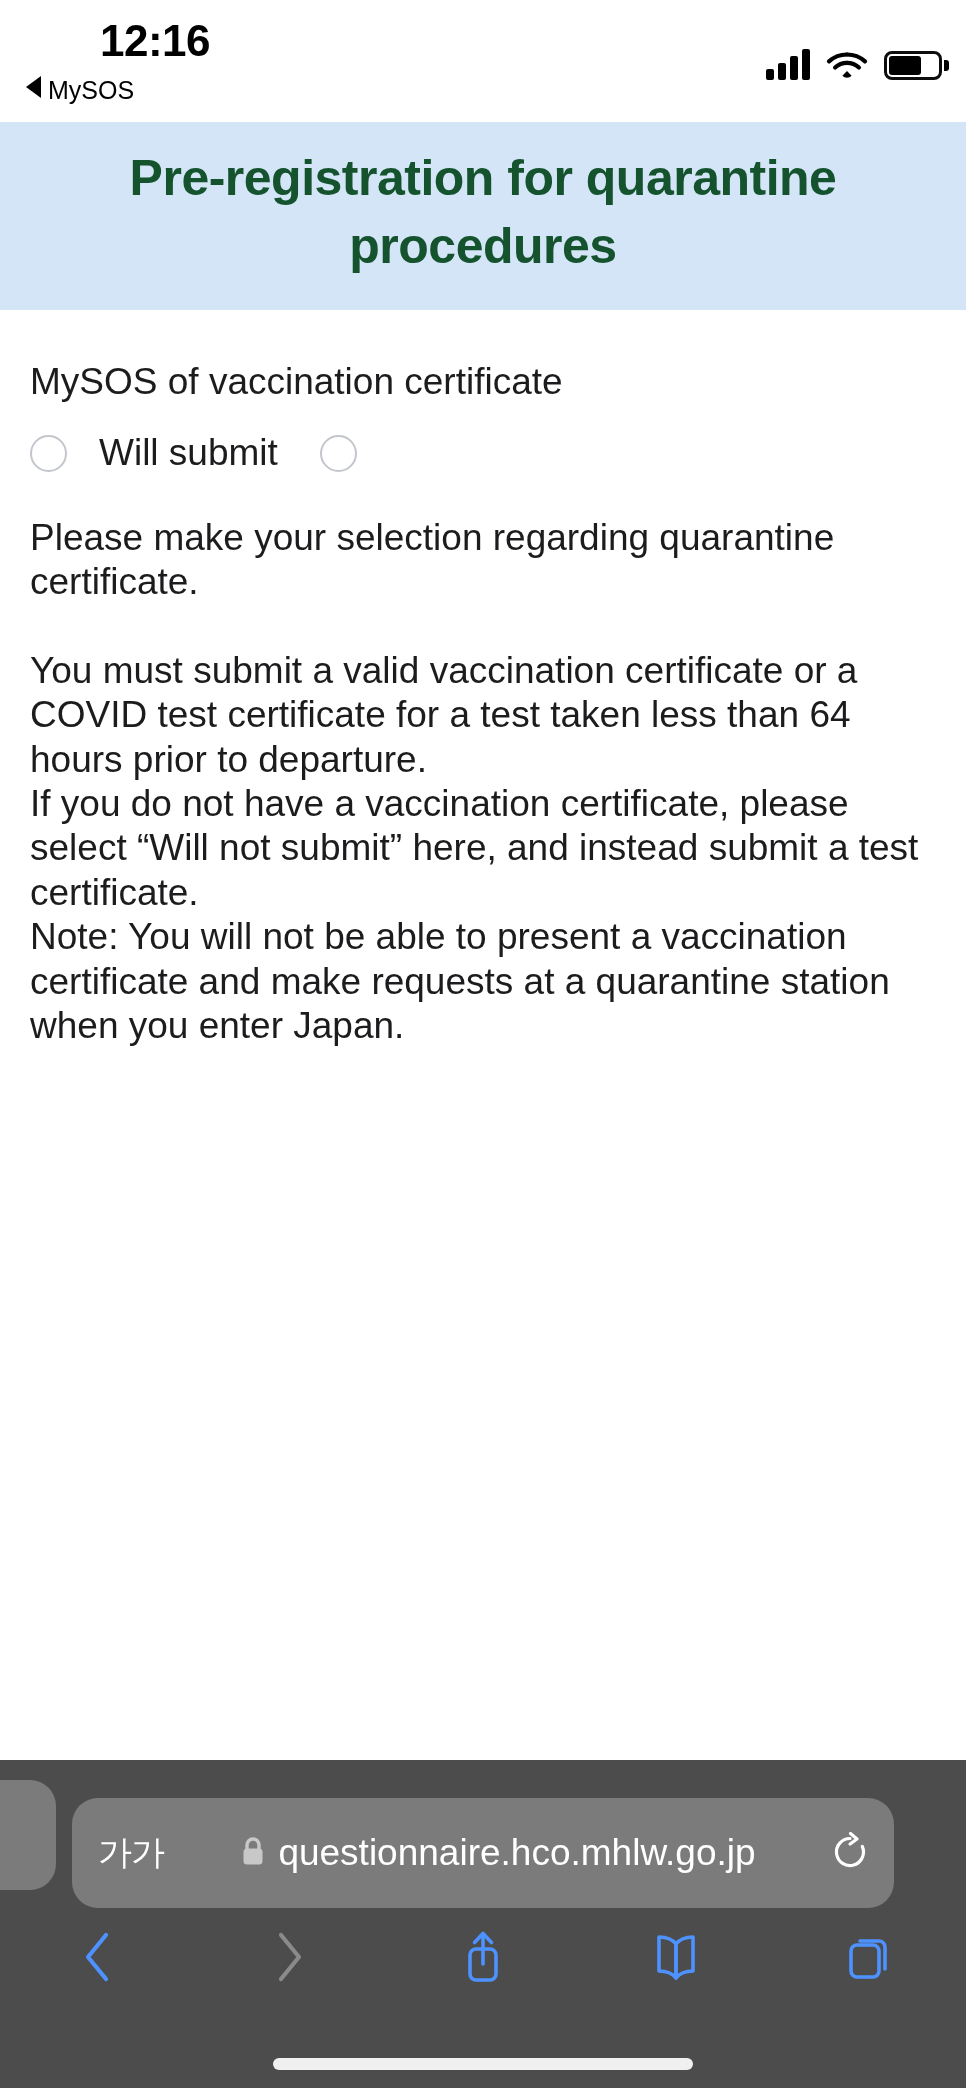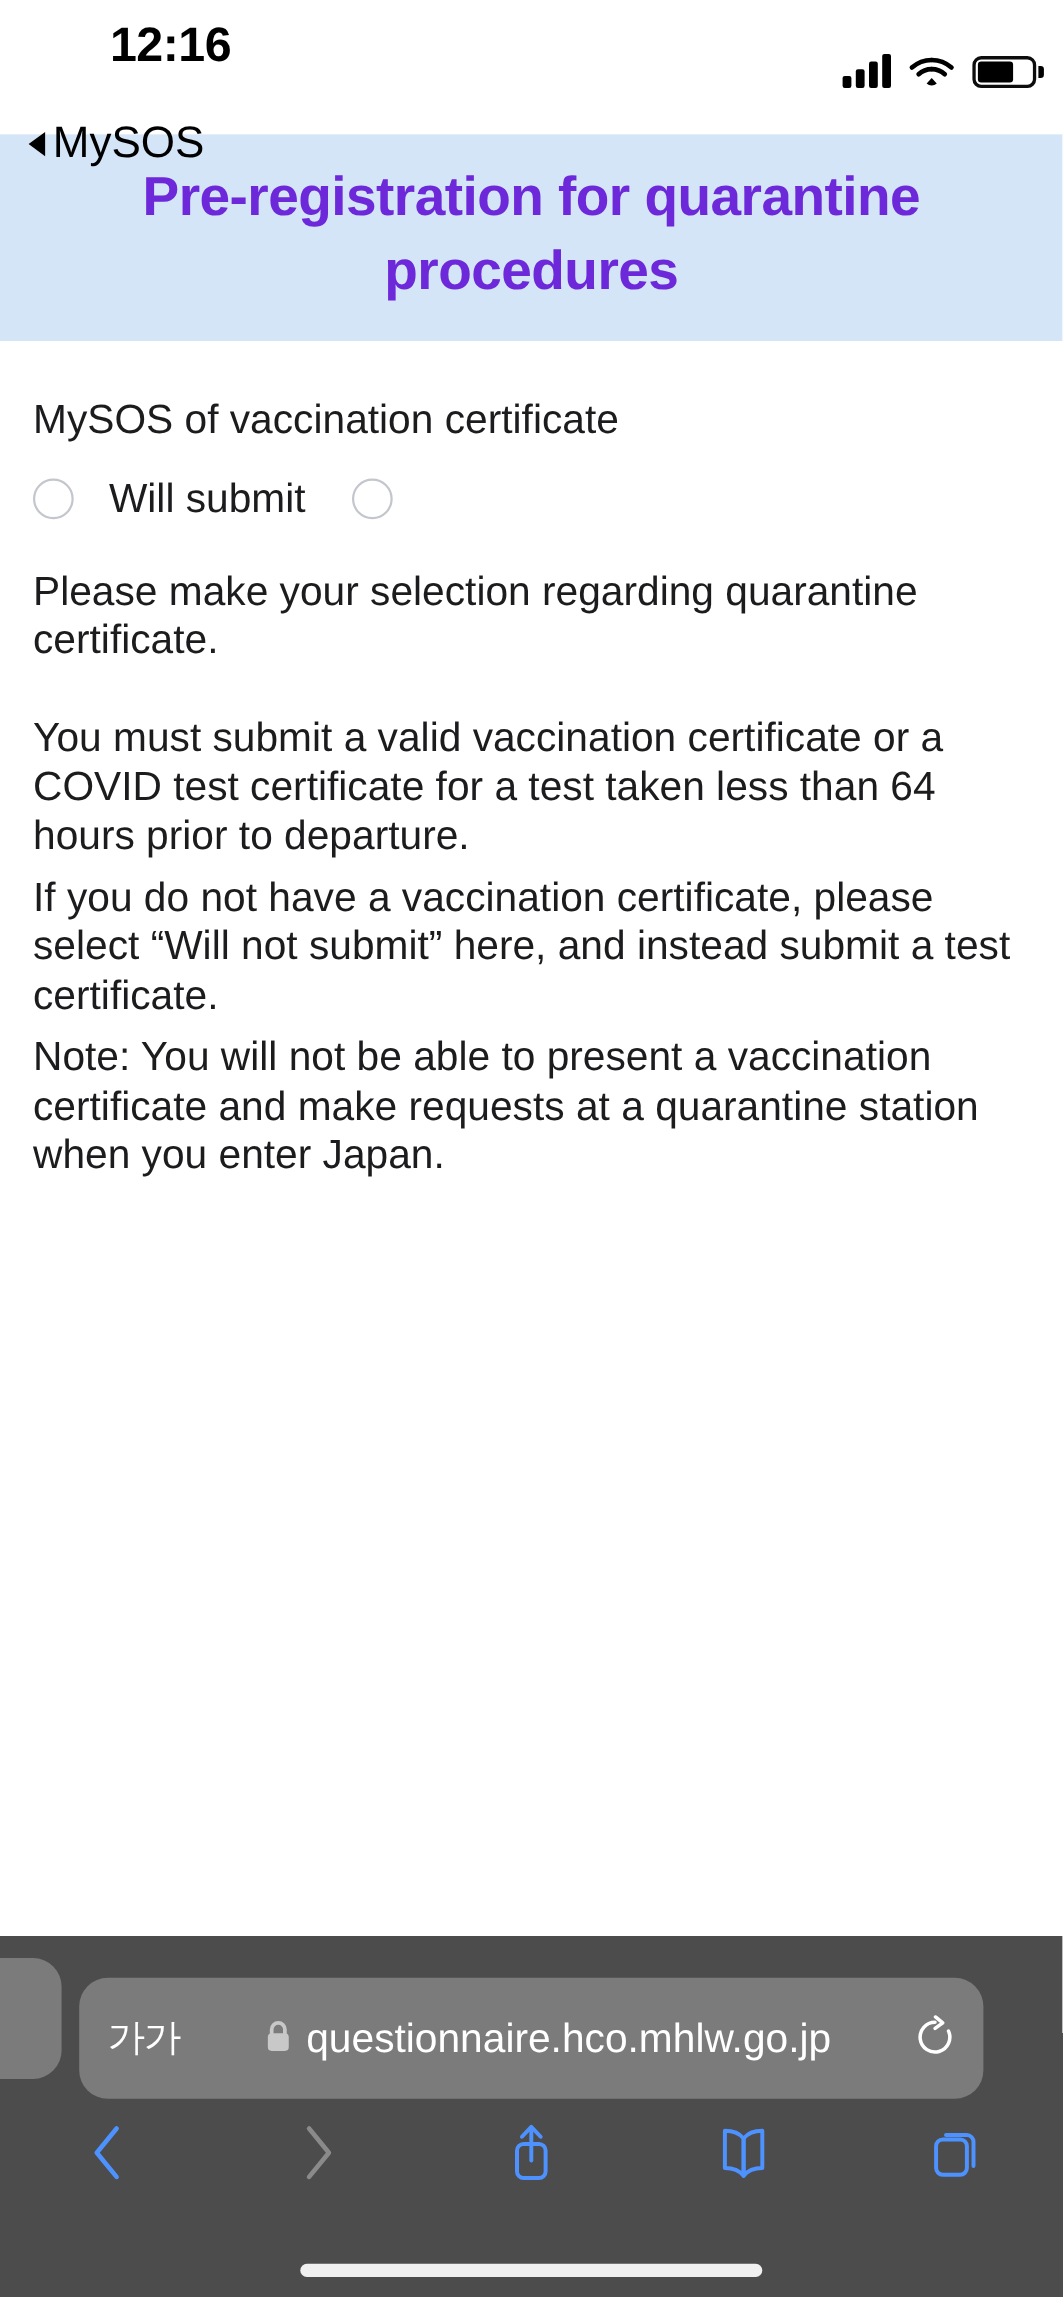--- a/index.html
+++ b/index.html
@@ -27,22 +27,22 @@
     position:absolute;
     left:100px; top:16px;
     font-size:44px;
     font-weight:700;
     color:#000;
     letter-spacing:-0.5px;
   }
   .sb-back {
     position:absolute;
     left:26px; top:76px;
-    display:flex; align-items:center; gap:7px;
-    font-size:40px; color:#000;margin-top:32px;
+    display:flex; gap:7px;
+    font-size:25px; color:#000;
   }
   .sb-back-tri {
     width:0;height:0;
     border-top:11px solid transparent;
     border-bottom:11px solid transparent;
     border-right:15px solid #000;
   }
   .sb-right {
     position:absolute;
     right:24px; top:40px;
@@ -74,21 +74,21 @@
   .page-header {
     flex:0 0 auto;
     background:#d4e5f7;
     padding:22px 44px 30px;
     text-align:center;
   }
   .page-header h1 {
     font-size:50px;
     line-height:1.36;
     font-weight:700;
-    color:#6d28d9;
+    color:#14532d;
     letter-spacing:-0.5px;
   }
 
   
   .content {
     flex:1 1 auto;
     background:#ffffff;
     padding:48px 30px 0 30px;
     overflow:hidden;
   }
@@ -111,21 +111,21 @@
     background:#fff;
     flex:0 0 37px;
   }
   .radio-label { font-size:37px; color:#1c1c1e; }
 
   .para {
     font-size:37px;
     line-height:1.2;
     color:#1c1c1e;
   }
-  .para + .para { margin-top:12px; }
+  .para + .para { margin-top:0; }
   .gap { height:44px; }
 
   
   .browser-bar {
     flex:0 0 328px;
     background:#4c4c4c;
     position:relative;
   }
   .tab-prev {
     position:absolute;

